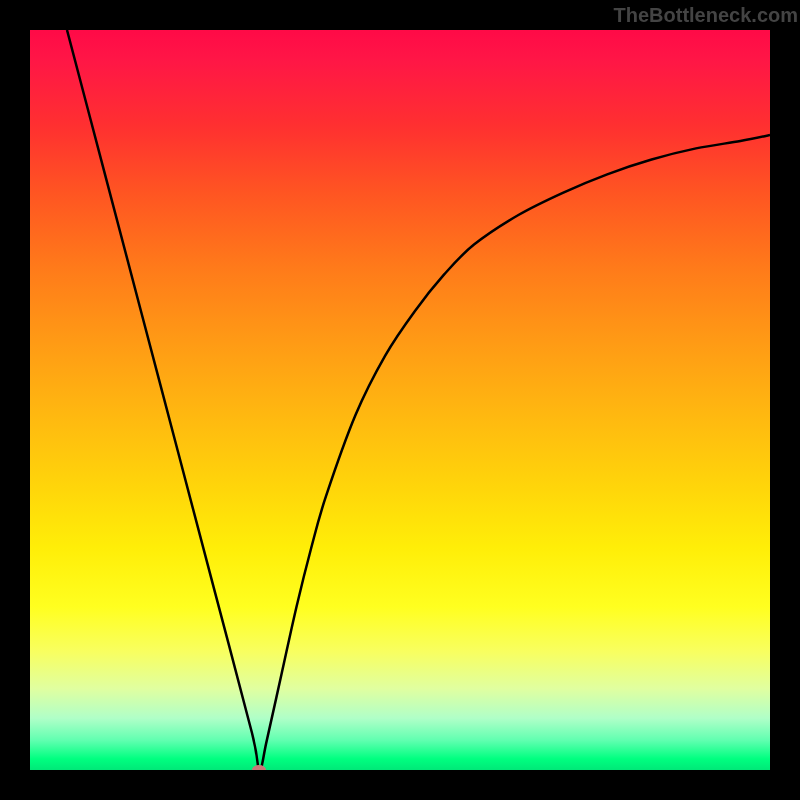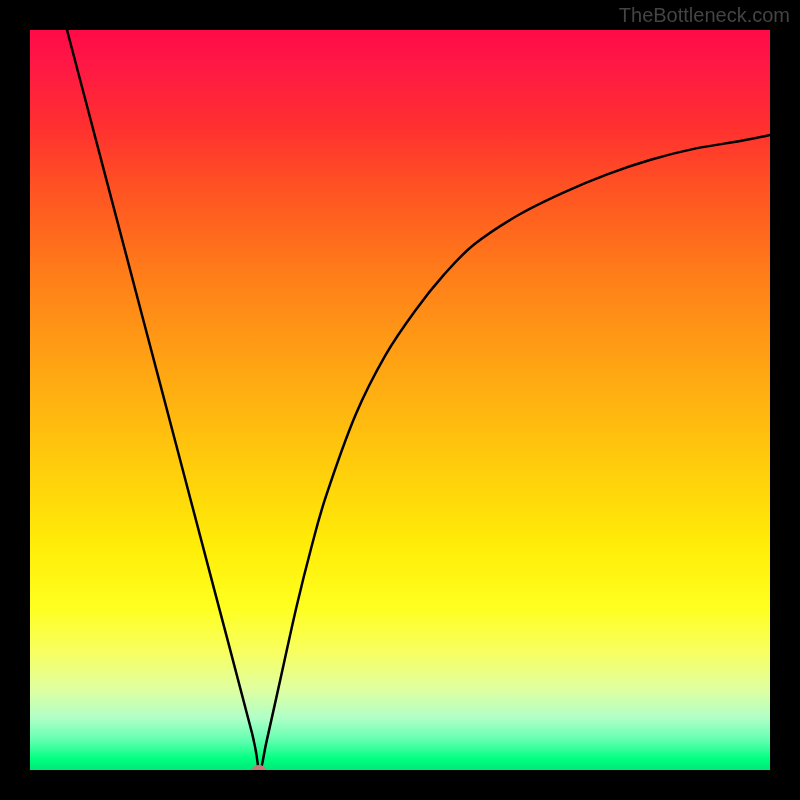--- a/index.html
+++ b/index.html
@@ -10,24 +10,24 @@
     body {
       width: 800px;
       height: 800px;
       background: #000;
       position: relative;
       font-family: Arial, sans-serif;
     }
     .watermark {
       position: absolute;
       top: 4px;
-      right: 10px;
+      right: 2px;
       color: #444;
       font-size: 20px;
-      font-weight: normal;
+      font-weight: bold;
       z-index: 10;
     }
     .chart-area {
       position: absolute;
       left: 30px;
       top: 30px;
       width: 740px;
       height: 740px;
       overflow: hidden;
     }

